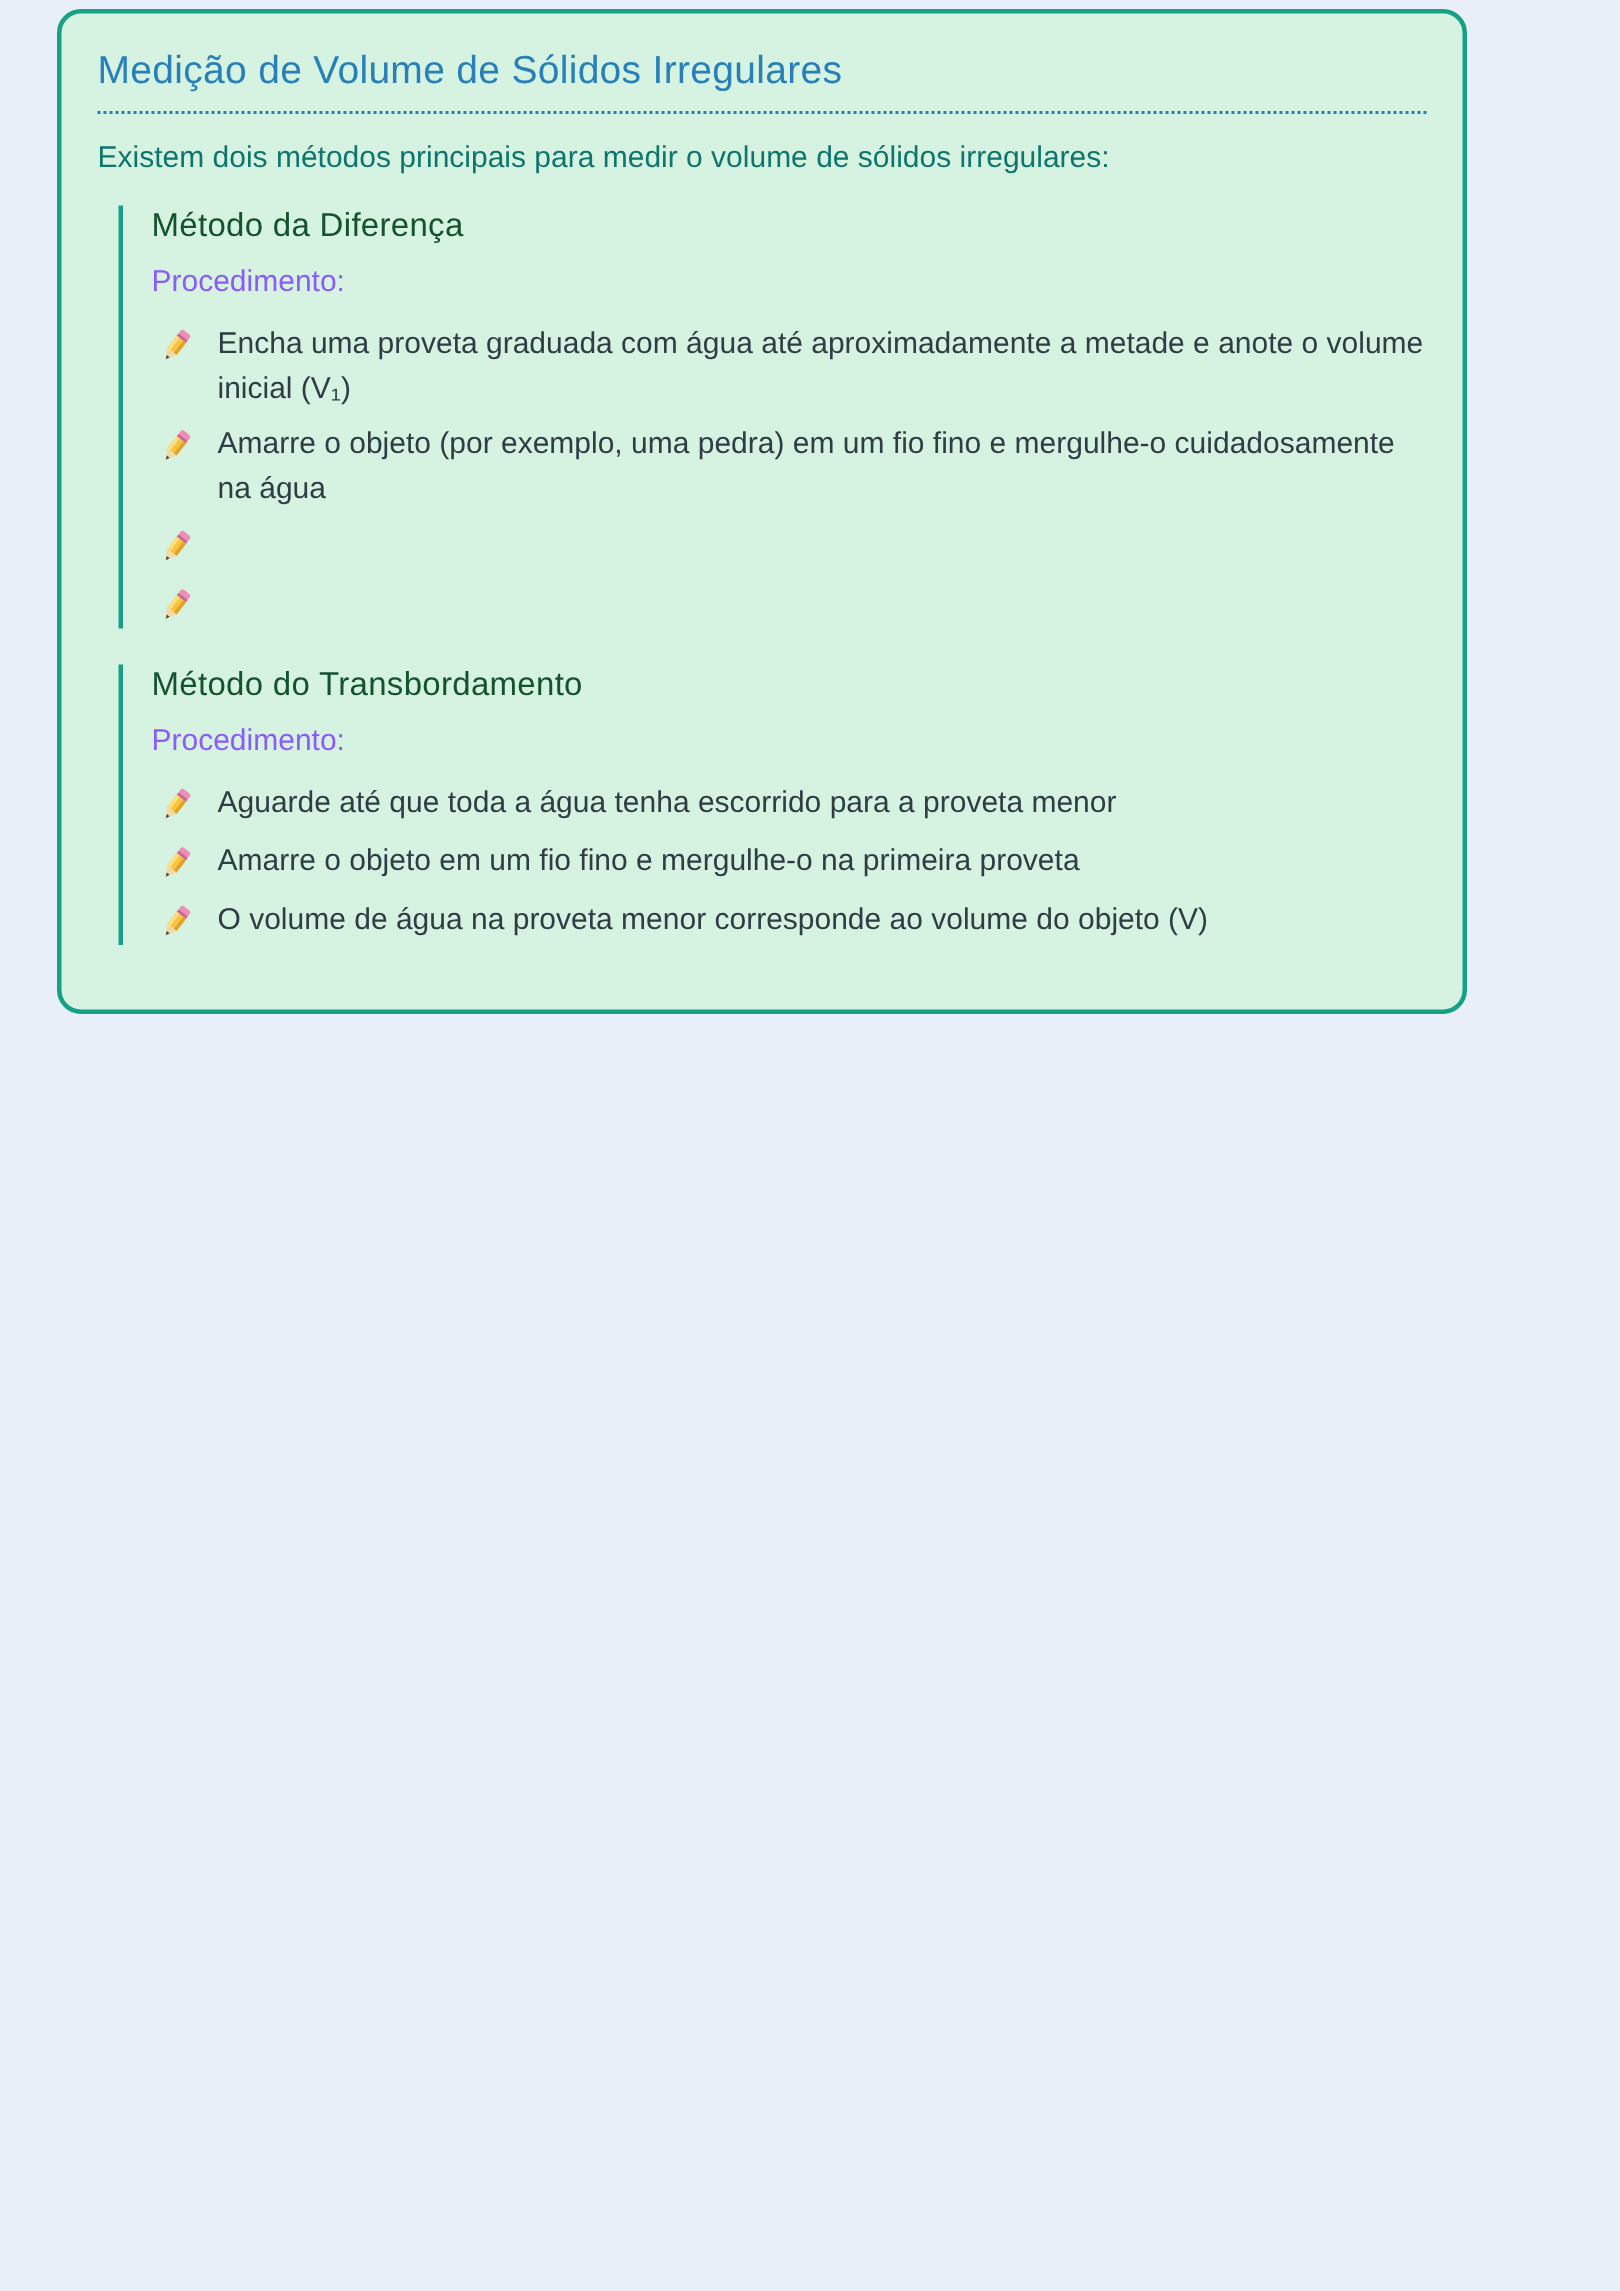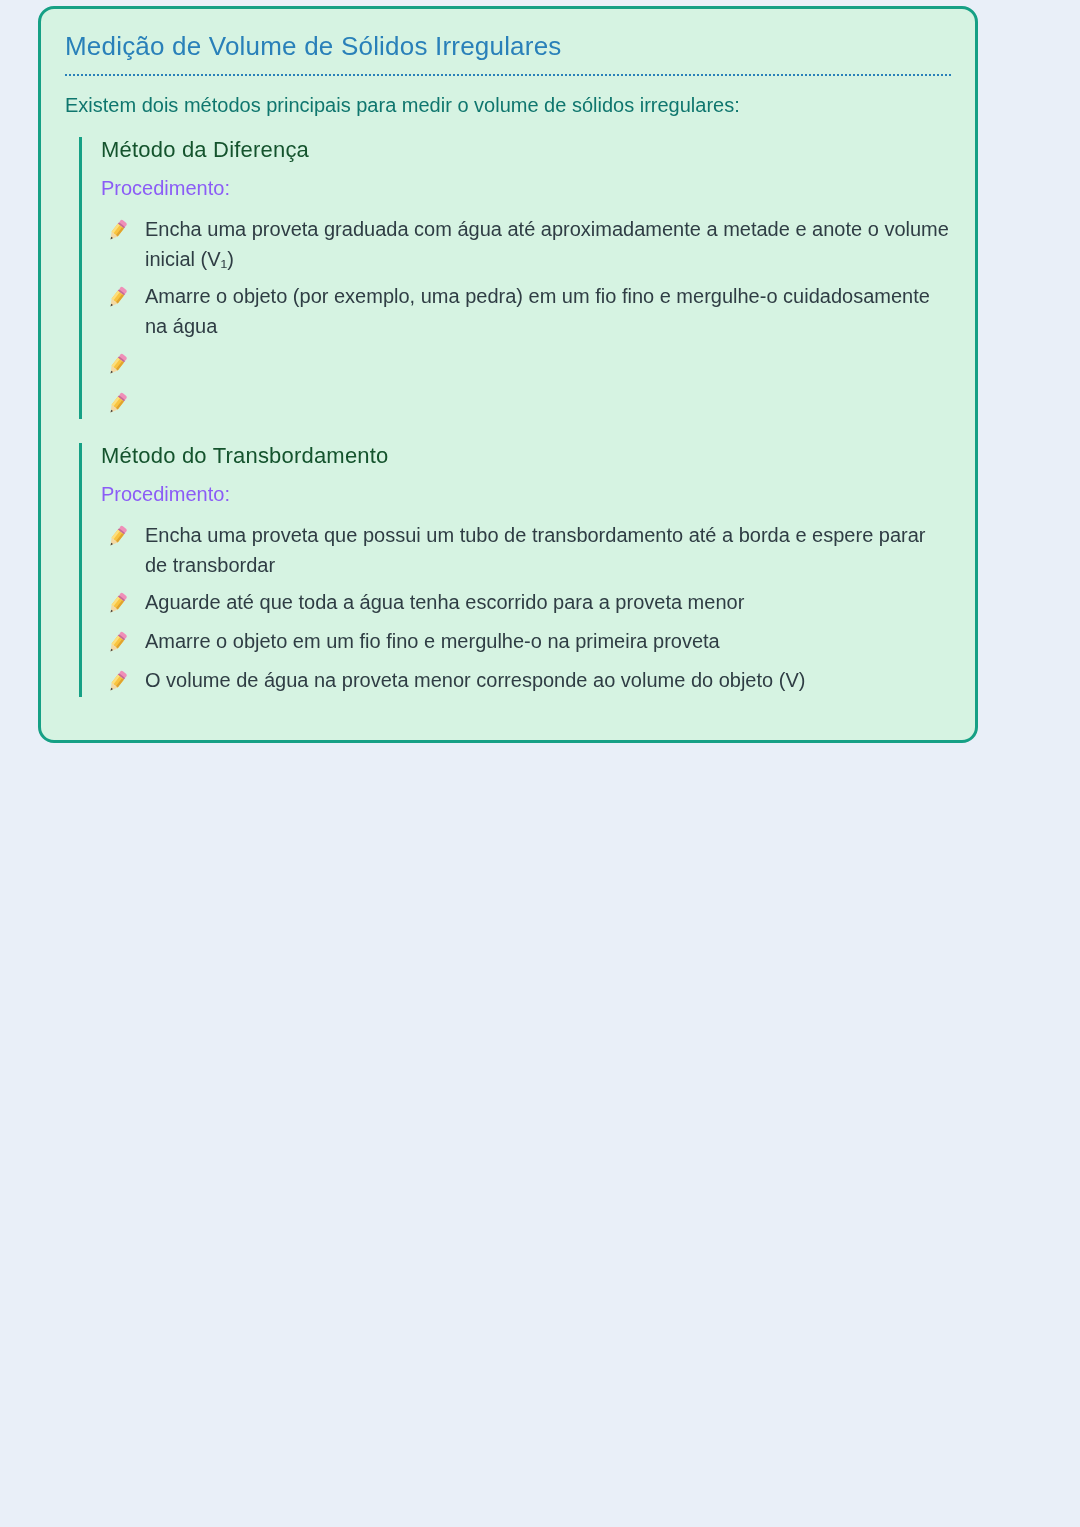--- a/index.html
+++ b/index.html
@@ -147,28 +147,20 @@
     <div class="method-section">
       <h2 class="section-heading">Método do Transbordamento</h2>
       <p class="procedure-label">Procedimento:</p>
       <ul class="steps">
         <li class="step">
           <span class="pencil">
               <svg width="25" height="31">
                 <use href="#pencil-glyph"></use>
               </svg>
             </span>
-          <span class="step-text">Encha uma proveta que possui um tubo de transbordamento até a borda e espere parar de transbordar</span>
-        </li>
-        <li class="step">
-          <span class="pencil">
-              <svg width="25" height="31">
-                <use href="#pencil-glyph"></use>
-              </svg>
-            </span>
           <span class="step-text">Aguarde até que toda a água tenha escorrido para a proveta menor</span>
         </li>
         <li class="step">
           <span class="pencil">
               <svg width="25" height="31">
                 <use href="#pencil-glyph"></use>
               </svg>
             </span>
           <span class="step-text">Amarre o objeto em um fio fino e mergulhe-o na primeira proveta</span>
         </li>

